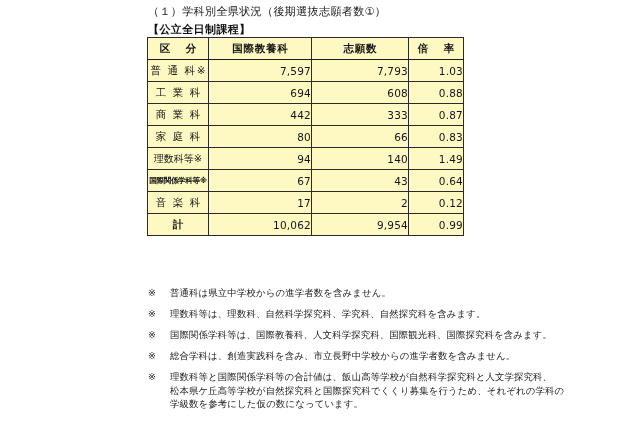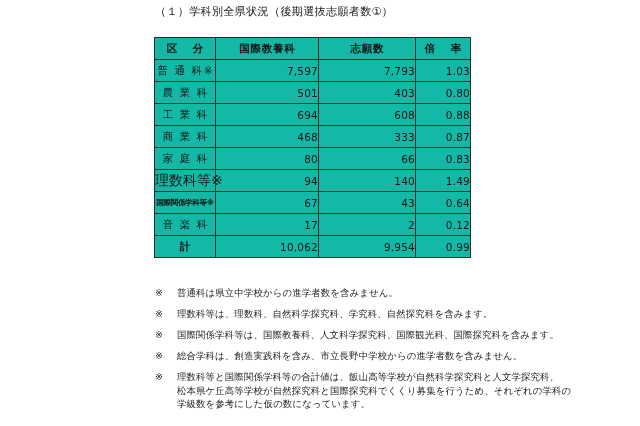--- a/index.html
+++ b/index.html
@@ -12,21 +12,21 @@
     background: #ffffff;
     font-family: "DejaVu Sans", "Liberation Sans", sans-serif;
     color: #1a1a1a;
     overflow: hidden;
     position: relative;
     -webkit-font-smoothing: antialiased;
   }
 
   .page {
     position: absolute;
-    left: 7px;
+    left: 0;
     top: 0;
     width: 508px;
     height: 426px;
   }
 
   
   .doc-title {
     position: absolute;
     left: 148px;
     top: 4px;
@@ -66,21 +66,21 @@
   table.stats col.c-apps   { width: 97px; }
   table.stats col.c-ratio  { width: 55px; }
 
   table.stats th,
   table.stats td {
     border: 0.8px solid #2b2b2b;
     height: 21px;
     padding: 0;
     font-size: 10.5px;
     color: #141414;
-    background: #14b8a6;
+    background: #fef9c3;
   }
 
   th.hcell {
     text-align: center;
     font-weight: bold;
     letter-spacing: 2.5px;
     text-indent: 2.5px;
     font-size: 10px;
   }
   th.hcell.wide { letter-spacing: 0.8px; text-indent: 0.8px; }
@@ -89,21 +89,21 @@
     text-align: center;
     font-size: 10px;
     letter-spacing: 1.6px;
     text-indent: 1.6px;
     white-space: nowrap;
     font-weight: 500;
   }
   td.label.tight {
     letter-spacing: 0px;
     text-indent: 0;
-    font-size: 14px;
+    font-size: 10px;
   }
   td.label.tighter {
     letter-spacing: -0.4px;
     text-indent: 0;
     font-size: 7.6px;
     font-weight: bold;
   }
   td.label.total {
     letter-spacing: 0px;
     text-indent: 0;
@@ -154,20 +154,21 @@
     white-space: pre-line;
   }
 </style>
 </head>
 <body>
 
 <div class="page">
 
   <div class="doc-title">（１）学科別全県状況（後期選抜志願者数①）</div>
 
+  <div class="doc-subtitle">【公立全日制課程】</div>
 
   <div class="table-wrap">
     <table class="stats">
       <colgroup>
         <col class="c-label">
         <col class="c-quota">
         <col class="c-apps">
         <col class="c-ratio">
       </colgroup>
       <thead>
@@ -179,34 +180,28 @@
         </tr>
       </thead>
       <tbody>
         <tr>
           <td class="label">普 通 科※</td>
           <td class="num">7,597</td>
           <td class="num">7,793</td>
           <td class="num">1.03</td>
         </tr>
         <tr>
-          <td class="label">農 業 科</td>
-          <td class="num">501</td>
-          <td class="num">403</td>
-          <td class="num">0.80</td>
-        </tr>
-        <tr>
           <td class="label">工 業 科</td>
           <td class="num">694</td>
           <td class="num">608</td>
           <td class="num">0.88</td>
         </tr>
         <tr>
           <td class="label">商 業 科</td>
-          <td class="num">468</td>
+          <td class="num">442</td>
           <td class="num">333</td>
           <td class="num">0.87</td>
         </tr>
         <tr>
           <td class="label">家 庭 科</td>
           <td class="num">80</td>
           <td class="num">66</td>
           <td class="num">0.83</td>
         </tr>
         <tr>

